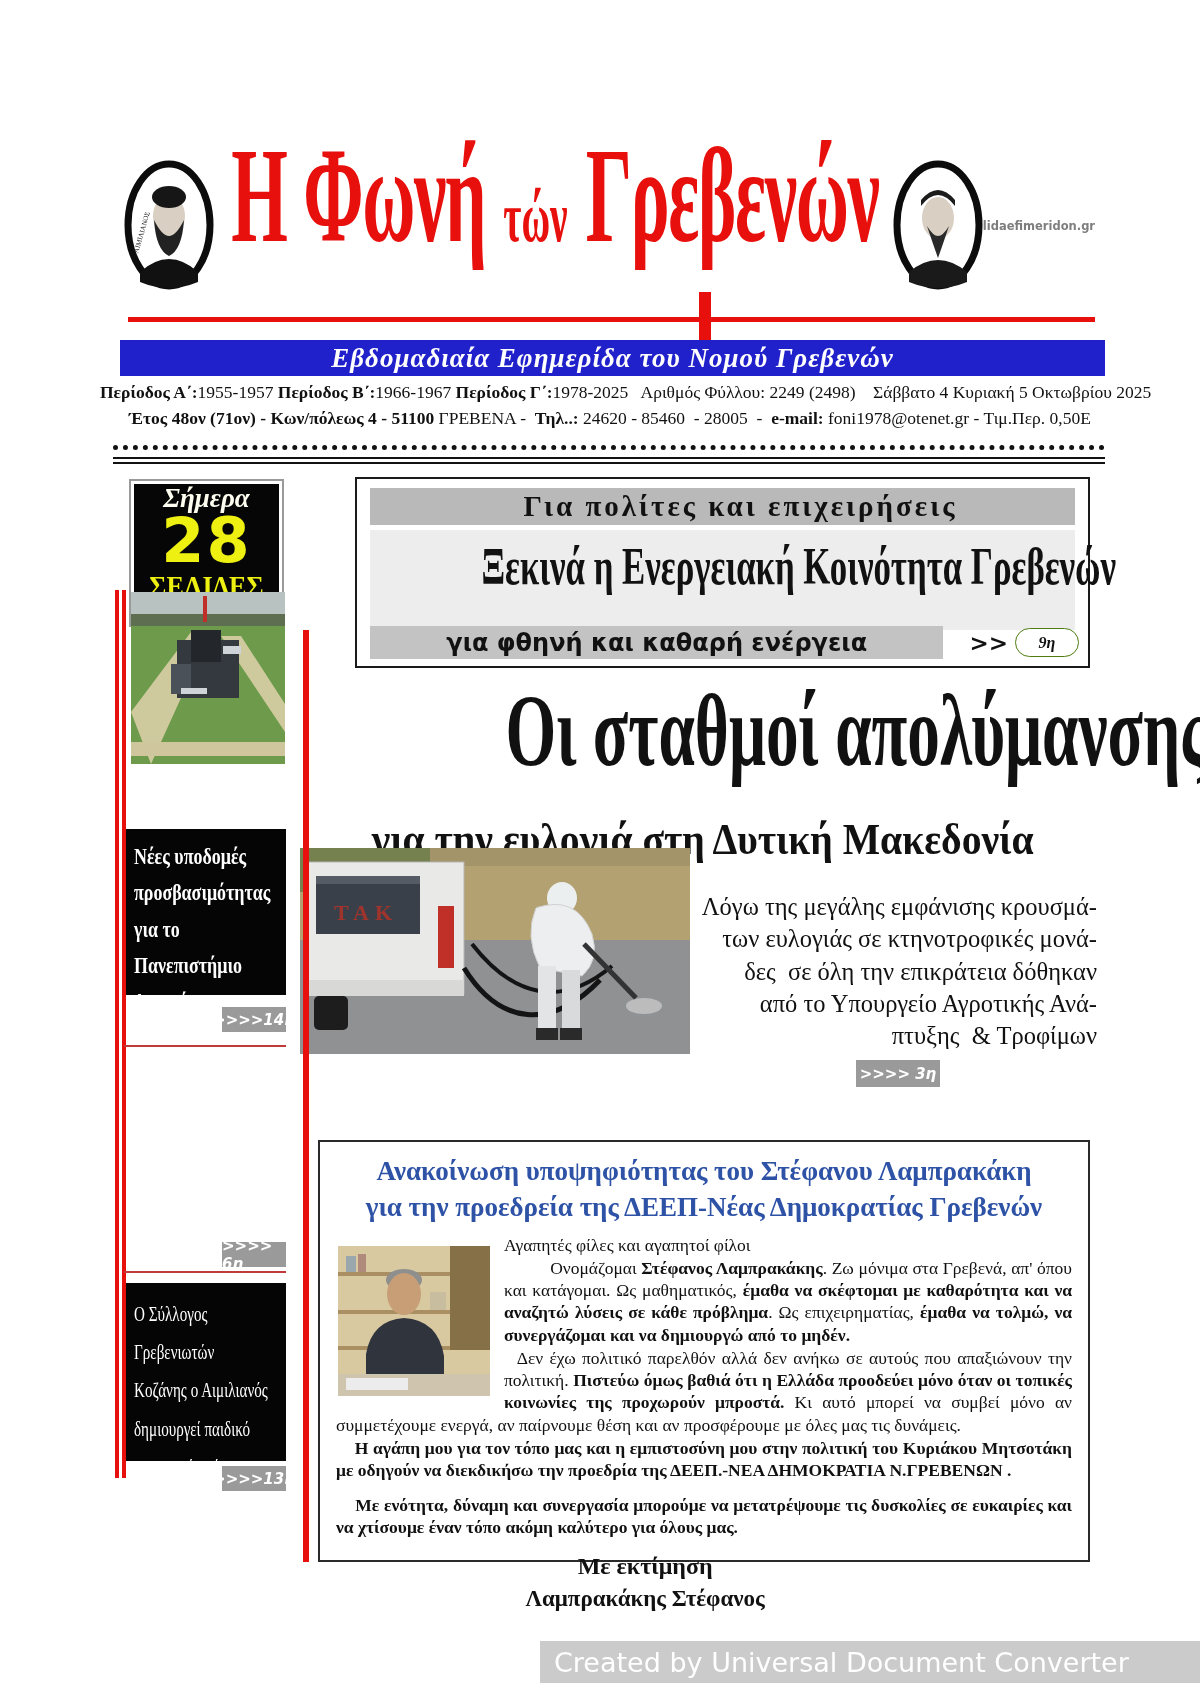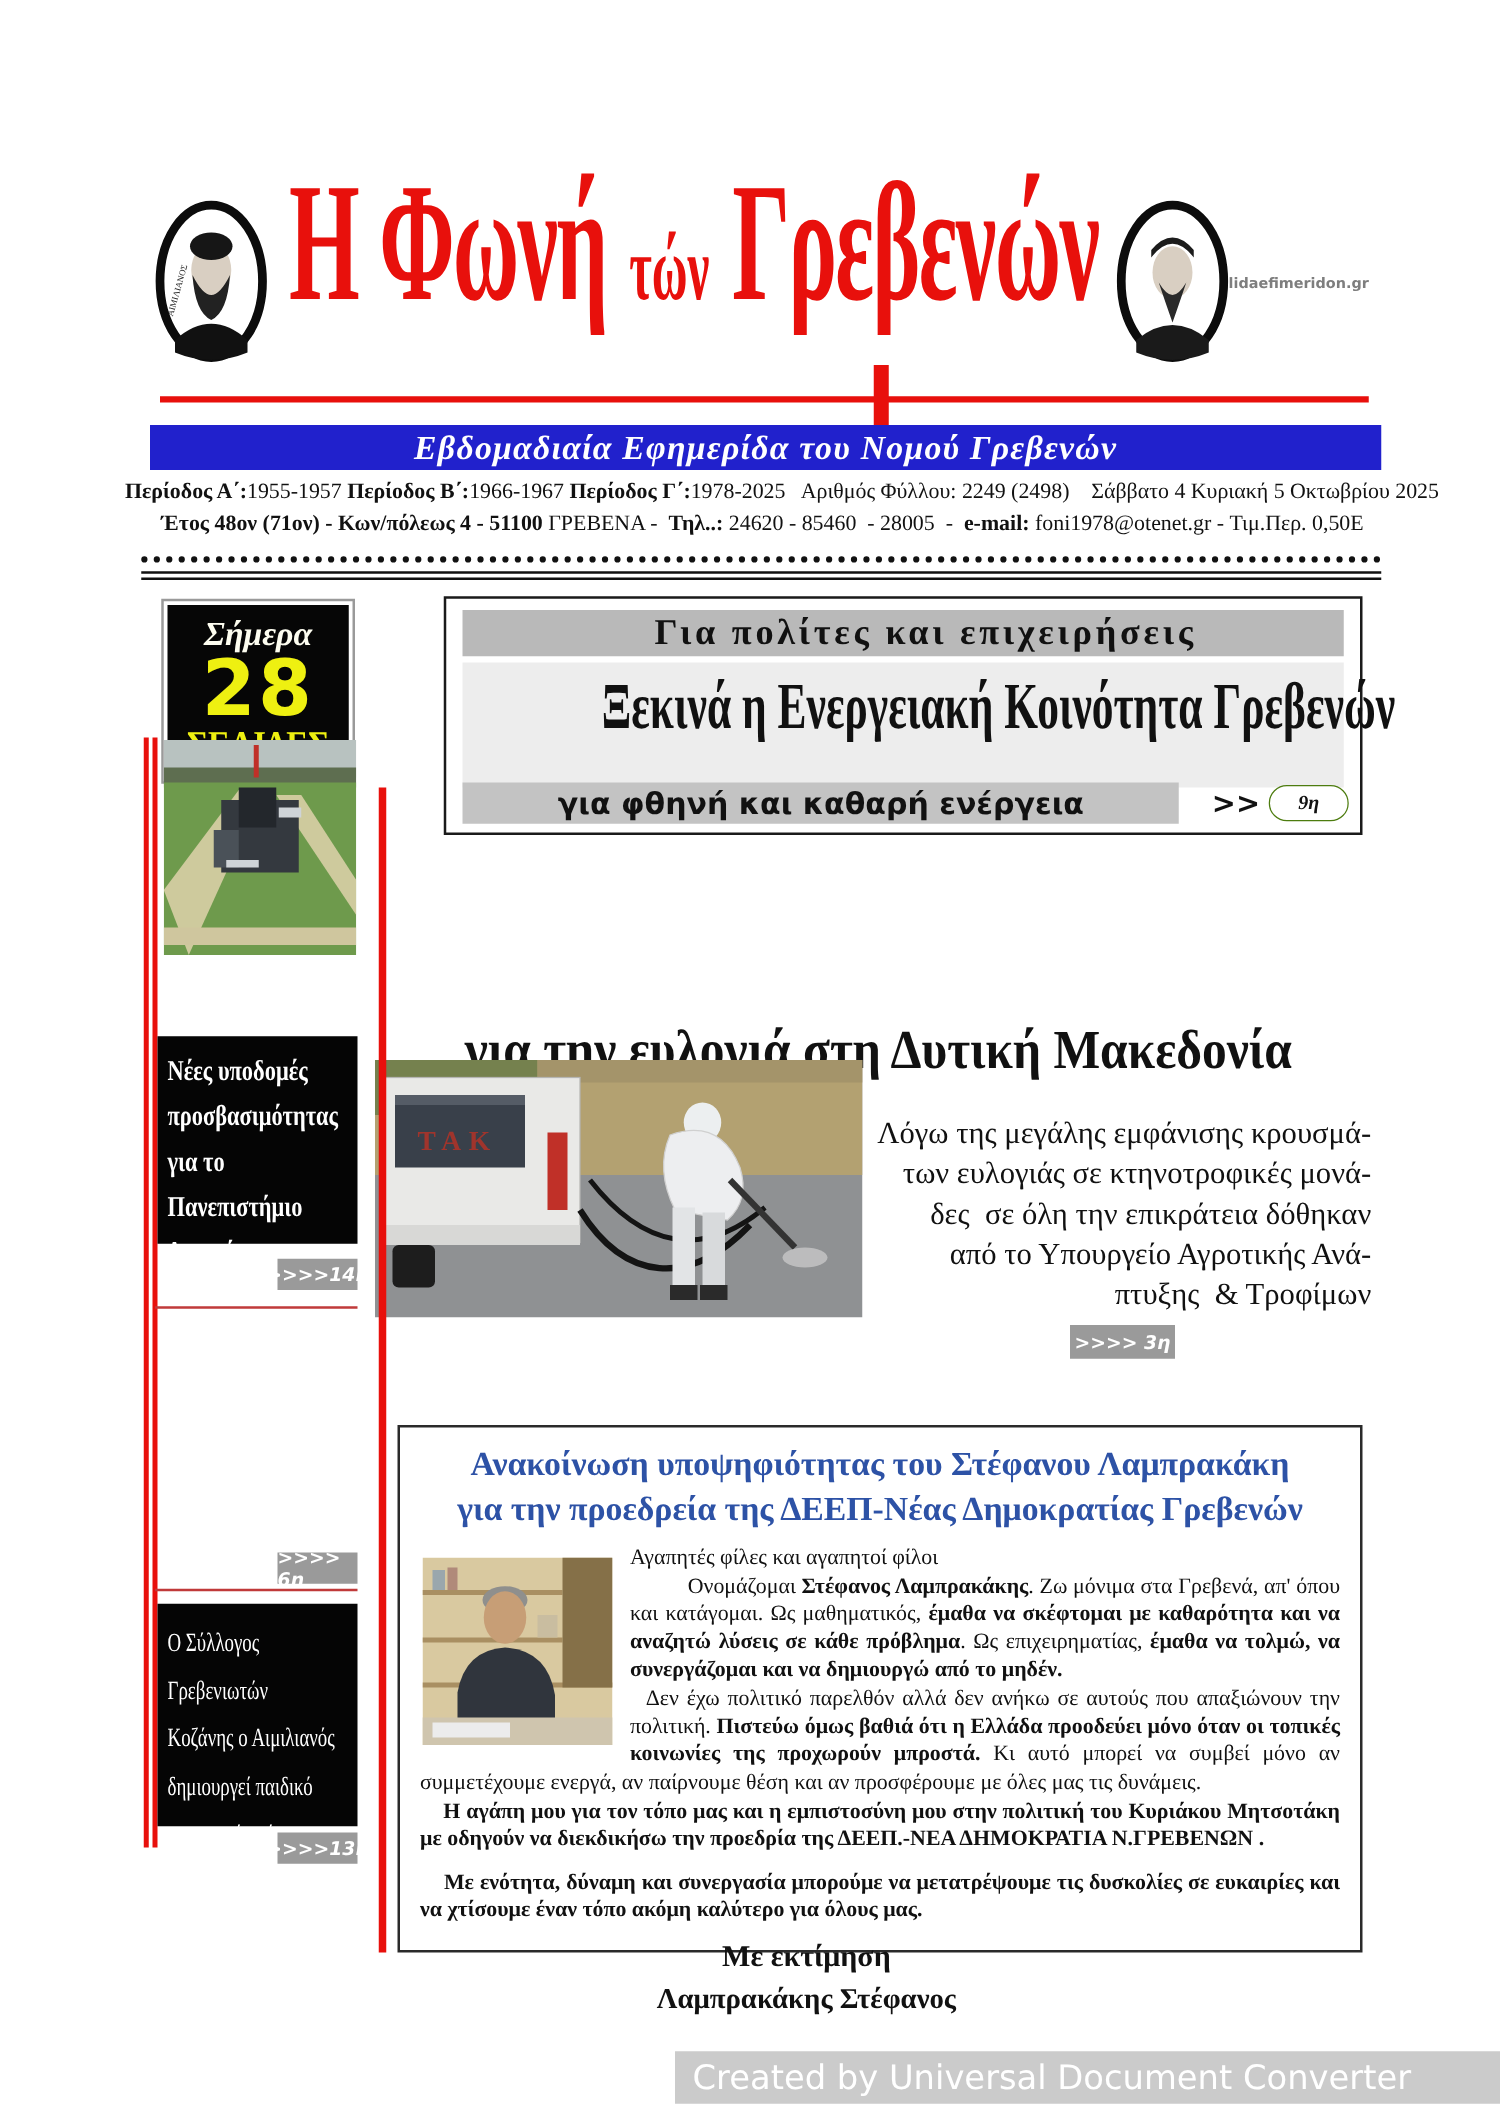--- a/index.html
+++ b/index.html
@@ -39,21 +39,21 @@
   .info.l1 { top:382px; } .info.l2 { top:408px; }
 
   .dotted { position:absolute; left:113px; top:445px; width:992px; border-top:5px dotted #111; }
   .dbl    { position:absolute; left:113px; top:457px; width:992px; height:7px;
             border-top:2px solid #111; border-bottom:2px solid #111; }
 
   
   .pages-box { position:absolute; left:129px; top:479px; width:155px; height:148px;
     border:2px solid #9a9a9a; background:#fff; padding:3px; }
   .pages-inner { width:100%; height:100%; background:#060606;
-    display:flex; flex-direction:column; align-items:center; justify-content:center; }
+    display:flex; flex-direction:column; align-items:center; justify-content:flex-start; }
   .pages-today { color:#fdfdf0; font-style:italic; font-weight:bold; font-size:27px; line-height:1.05; }
   .pages-count { color:var(--yellow); font-weight:bold; font-size:62px; line-height:0.95;
     font-family:"DejaVu Sans",sans-serif; letter-spacing:2px; }
   .pages-label { color:var(--yellow); font-weight:bold; font-size:29px; line-height:1.1; transform:scaleX(0.9); }
 
   
   .energy-box { position:absolute; left:355px; top:477px; width:735px; height:191px;
     border:2px solid #1a1a1a; background:#fff; }
   .energy-kicker { margin:9px 13px 0; height:37px; background:#b9b9b9;
     display:flex; align-items:center; justify-content:center;
@@ -187,20 +187,23 @@
     </div>
     <div class="energy-bottom">
       <div class="energy-tagline">για φθηνή και καθαρή ενέργεια</div>
       <div class="energy-ref">
         <span class="energy-arrows">&gt;&gt;</span>
         <span class="energy-pill">9η</span>
       </div>
     </div>
   </div>
 
+  <div class="lead-headline">
+    <span>Οι σταθμοί απολύμανσης</span>
+  </div>
   <div class="lead-subhead">
     <span>για την ευλογιά στη Δυτική Μακεδονία</span>
   </div>
 
   <div class="lead-photo">
     <svg width="390" height="206" viewBox="0 0 390 206">
       <rect width="390" height="206" fill="#8f9193"></rect>
       <rect width="390" height="92" fill="#b3a171"></rect>
       <rect width="130" height="44" fill="#75814e"></rect>
       <rect x="130" width="260" height="18" fill="#a4946a"></rect>

